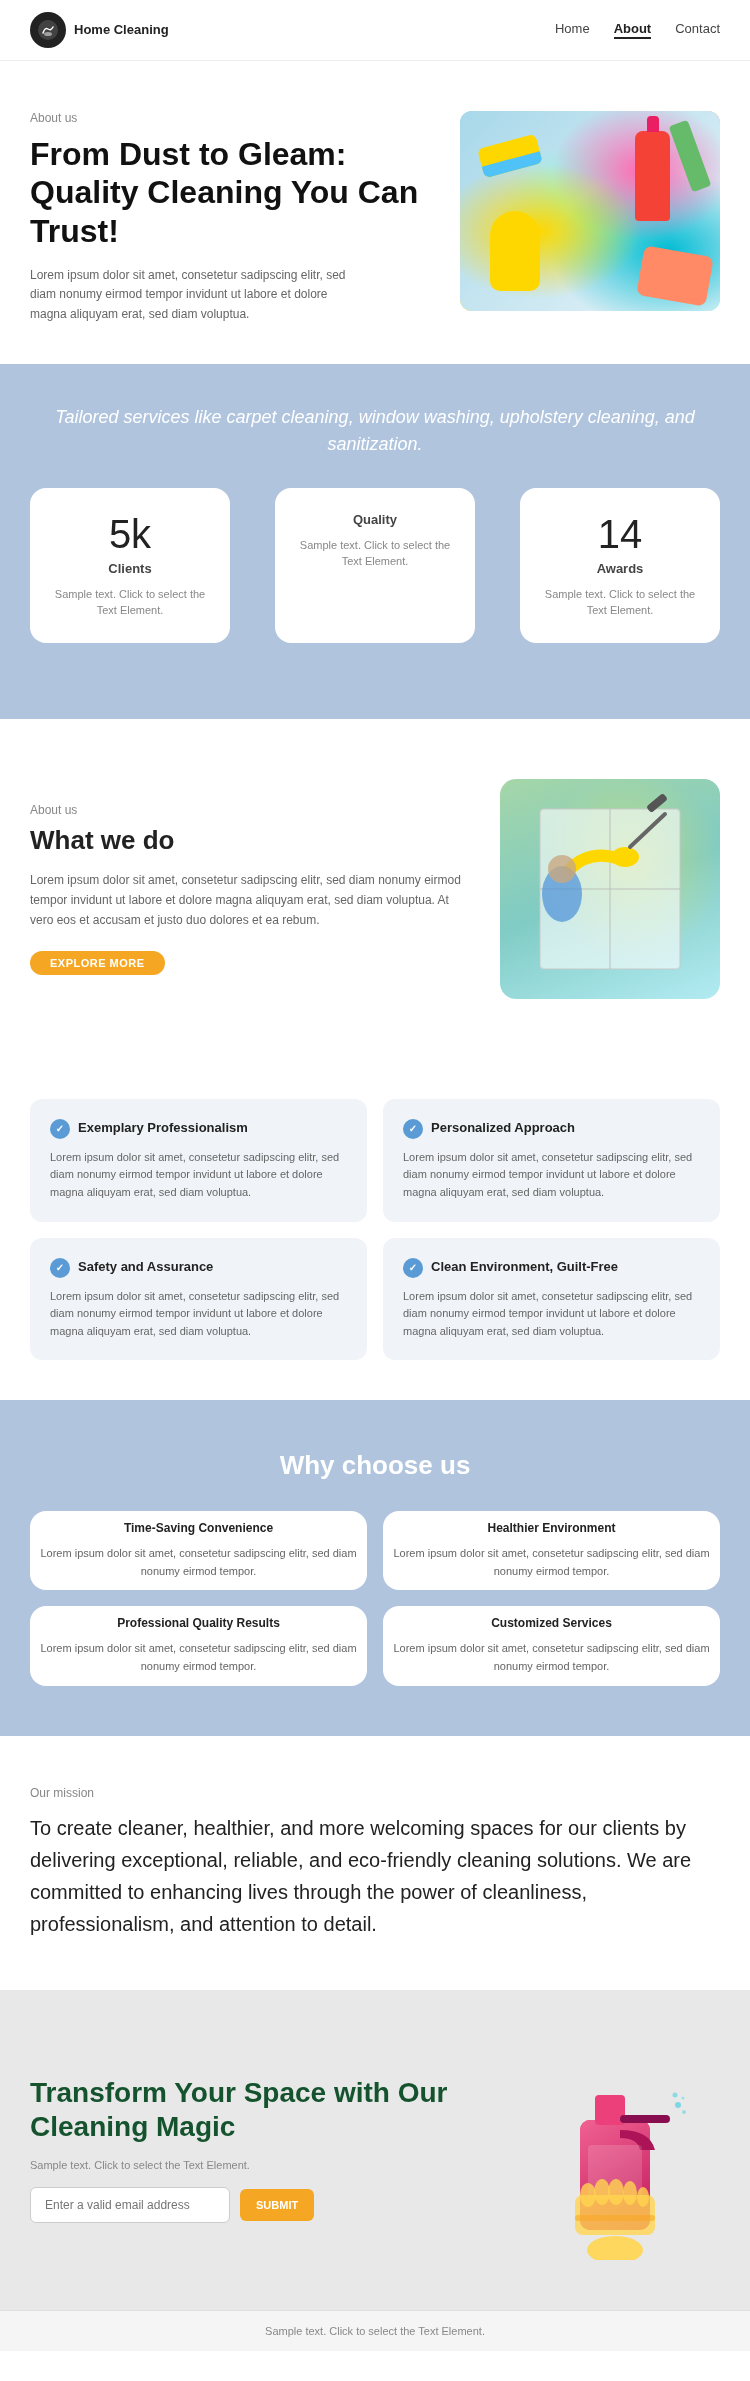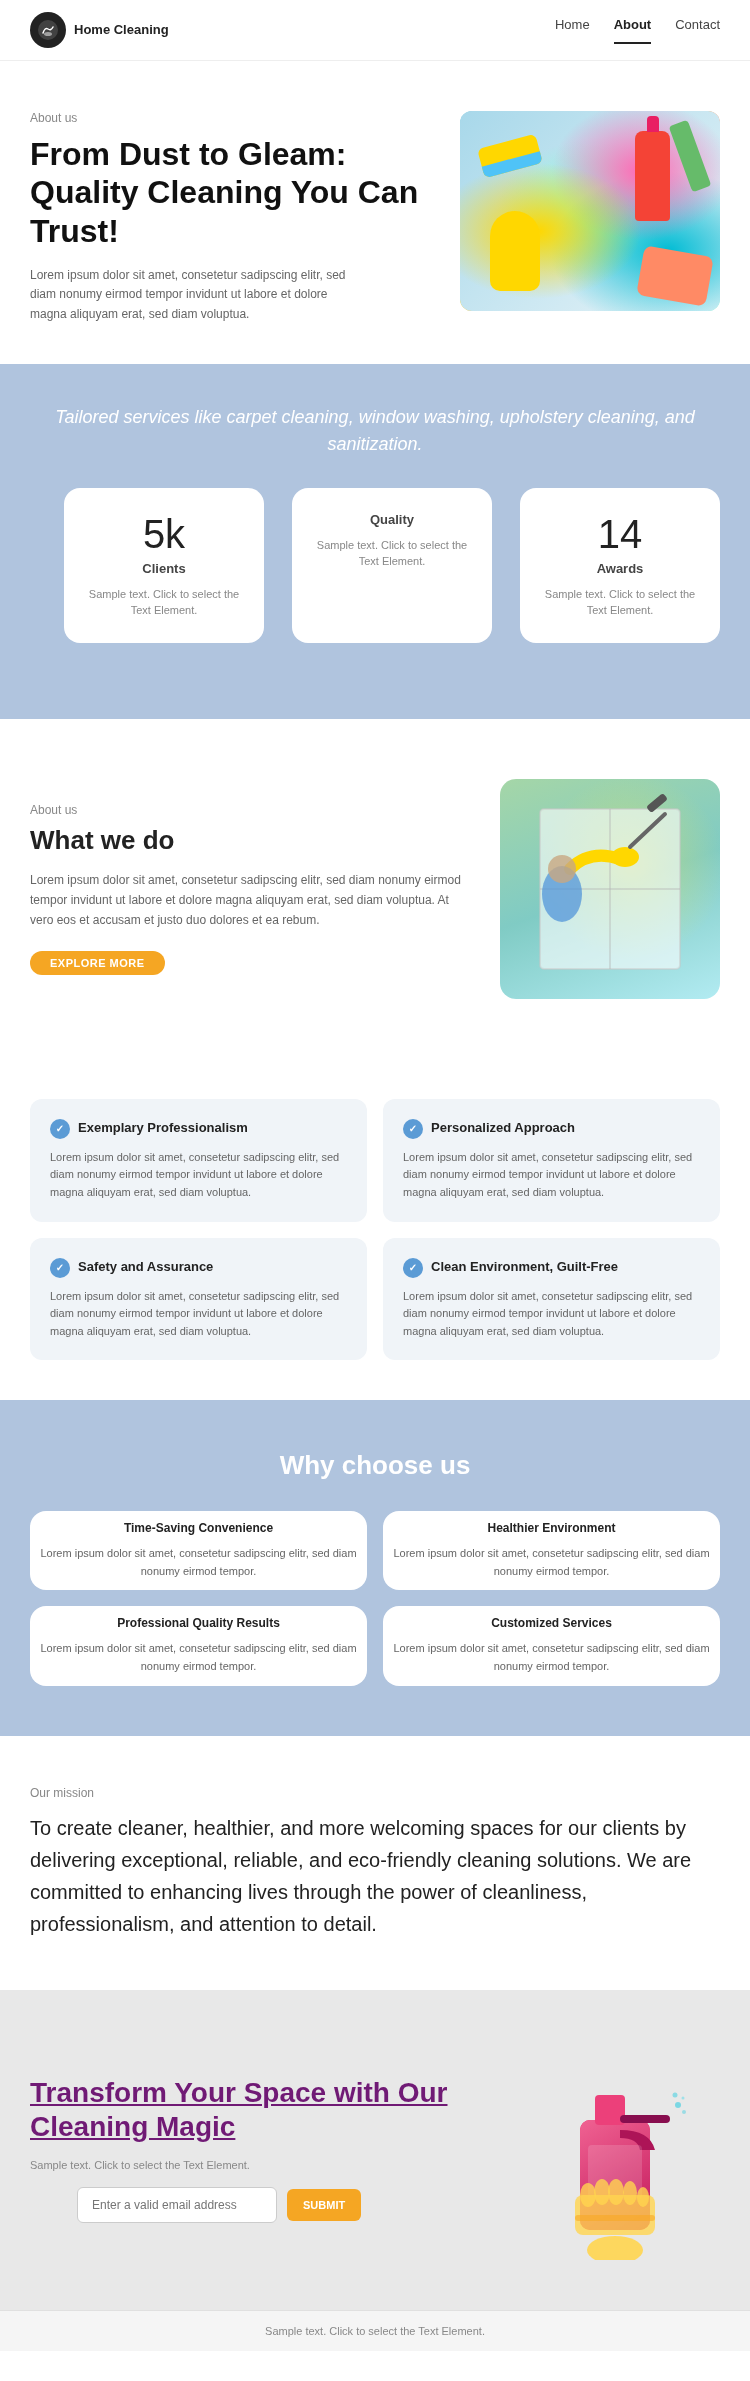--- a/index.html
+++ b/index.html
@@ -13,21 +13,21 @@
     .logo-area { display: flex; align-items: center; gap: 8px; }
     .logo-circle {
       width: 36px; height: 36px; border-radius: 50%; background: #222;
       display: flex; align-items: center; justify-content: center;
       overflow: hidden;
     }
     .logo-circle svg { width: 22px; height: 22px; }
     .logo-text { font-size: 13px; font-weight: 700; line-height: 1.2; color: #222; }
     .nav { display: flex; gap: 24px; }
     .nav-link { font-size: 13px; color: #444; text-decoration: none; cursor: pointer; }
-    .nav-link.active { color: #222; font-weight: 600; border-bottom: 2px solid #222; padding-bottom: 10px; }
+    .nav-link.active { color: #222; font-weight: 600; border-bottom: 2px solid #222; padding-bottom: 1px; }
 
     
     .hero-section {
       position: relative; padding: 50px 30px 40px 30px;
       display: flex; align-items: flex-start; gap: 20px;
       min-height: 240px; overflow: hidden;
     }
     .hero-content { flex: 1; z-index: 2; }
     .hero-about-label { font-size: 12px; color: #888; margin-bottom: 10px; }
     .hero-title { font-size: 32px; font-weight: 800; color: #111; line-height: 1.2; margin-bottom: 16px; }
@@ -51,21 +51,21 @@
 
     
     .stats-section {
       background: #b0c4de; padding: 40px 30px 76px;
     }
     .stats-tagline {
       text-align: center; font-size: 18px; color: #fff;
       font-style: italic; margin-bottom: 30px; line-height: 1.5;
     }
     .stats-cards {
-      display: flex; gap: 28px; justify-content: flex-end;
+      display: flex; gap: 16px; justify-content: space-between;
     }
     .stat-card {
       background: #fff; border-radius: 16px; padding: 24px 20px;
       flex: 1; text-align: center; max-width: 200px;
     }
     .stat-number { font-size: 40px; font-weight: 300; color: #222; margin-bottom: 4px; }
     .stat-label { font-size: 13px; font-weight: 600; color: #444; margin-bottom: 10px; }
     .stat-desc { font-size: 11px; color: #888; line-height: 1.5; }
 
     
@@ -127,26 +127,26 @@
     .mission-label { font-size: 12px; color: #888; margin-bottom: 12px; }
     .mission-text { font-size: 20px; color: #222; line-height: 1.6; font-weight: 400; }
 
     
     .cta-section {
       background: #e8e8e8; padding: 50px 30px;
       display: flex; gap: 20px; align-items: center; min-height: 280px;
       position: relative; overflow: hidden;
     }
     .cta-content { flex: 1; z-index: 2; }
-    .cta-title { font-size: 28px; font-weight: 800; color: #701a75; line-height: 1.2; margin-bottom: 16px; text-decoration: underline; }
+    .cta-title { font-size: 28px; font-weight: 800; color: #14532d; line-height: 1.2; margin-bottom: 16px; }
     .cta-sample { font-size: 11px; color: #888; margin-bottom: 16px; }
     .cta-form { display: flex; gap: 10px; align-items: center; }
     .cta-input {
       padding: 10px 14px; border: 1px solid #ccc; border-radius: 6px;
-      font-size: 12px; color: #aaa; width: 200px; background: #fff; margin-left: 47px;
+      font-size: 12px; color: #aaa; width: 200px; background: #fff;
     }
     .cta-submit {
       background: #f5a623; color: #fff; border: none; padding: 10px 16px;
       border-radius: 6px; font-size: 11px; font-weight: 700; cursor: pointer;
       text-transform: uppercase;
     }
     .cta-image {
       width: 220px; height: 220px; flex-shrink: 0;
       display: flex; align-items: flex-end; justify-content: center;
       position: relative;

